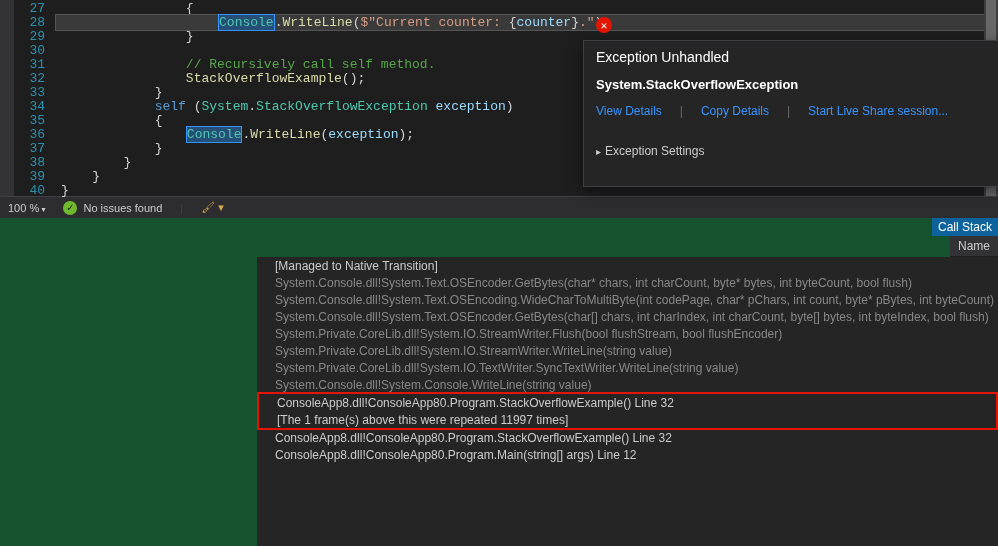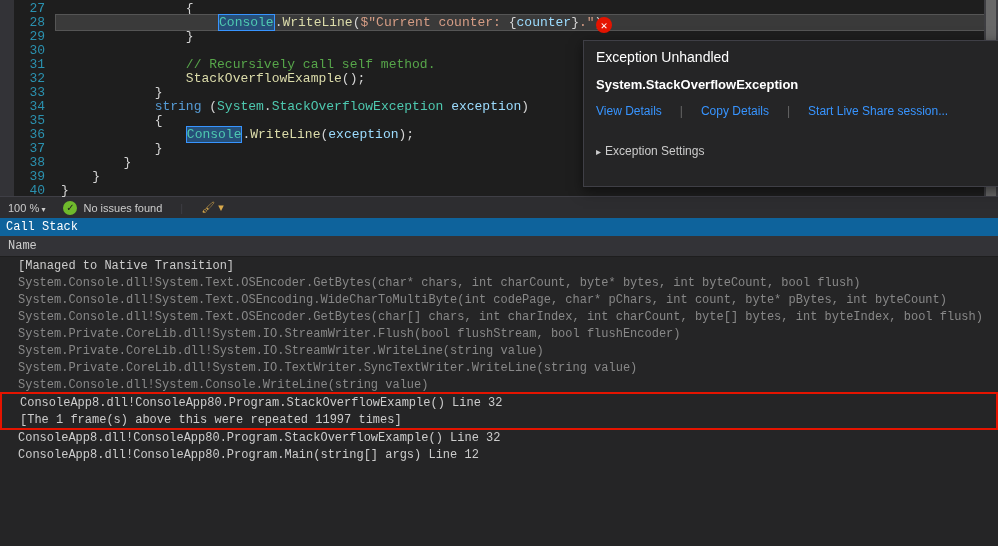--- a/index.html
+++ b/index.html
@@ -166,26 +166,27 @@
   display: inline-flex;
   align-items: center;
   justify-content: center;
   font-size: 10px;
 }
 .divider { color: #3f3f46; }
 .paintbrush { color: #d9a94b; }
 
 .callstack-panel {
   flex: 1;
-  background: #bef264;
+  background: #14532d;
   display: flex;
   flex-direction: column;
-  font-family: Liberation Mono, monospace;
+  font-family: Liberation Sans, sans-serif;
   font-size: 12px;
   overflow: hidden;
+  align-items: flex-end;
 }
 .callstack-title {
   background: #0e639c;
   color: #fff;
   padding: 2px 6px;
   font-size: 12px;
 }
 .callstack-header {
   background: #333337;
   color: #ccc;
@@ -271,21 +272,21 @@
         <div class="code-content">                <span class="method">StackOverflowExample</span><span class="punct">();</span></div>
       </div>
       <div class="code-line">
         <div class="gutter"></div>
         <div class="line-number">33</div>
         <div class="code-content">            <span class="punct">}</span></div>
       </div>
       <div class="code-line">
         <div class="gutter"></div>
         <div class="line-number">34</div>
-        <div class="code-content">            <span class="kw">string</span><span class="punct"> (</span><span class="type">System</span><span class="punct">.</span><span class="type">StackOverflowException</span><span class=""> </span><span class="var">exception</span><span class="punct">)</span></div>
+        <div class="code-content">            <span class="kw">self</span><span class="punct"> (</span><span class="type">System</span><span class="punct">.</span><span class="type">StackOverflowException</span><span class=""> </span><span class="var">exception</span><span class="punct">)</span></div>
       </div>
       <div class="code-line">
         <div class="gutter"></div>
         <div class="line-number">35</div>
         <div class="code-content">            <span class="punct">{</span></div>
       </div>
       <div class="code-line">
         <div class="gutter"></div>
         <div class="line-number">36</div>
         <div class="code-content">                <span class="type sel-box">Console</span><span class="punct">.</span><span class="method">WriteLine</span><span class="punct">(</span><span class="var">exception</span><span class="punct">);</span></div>

